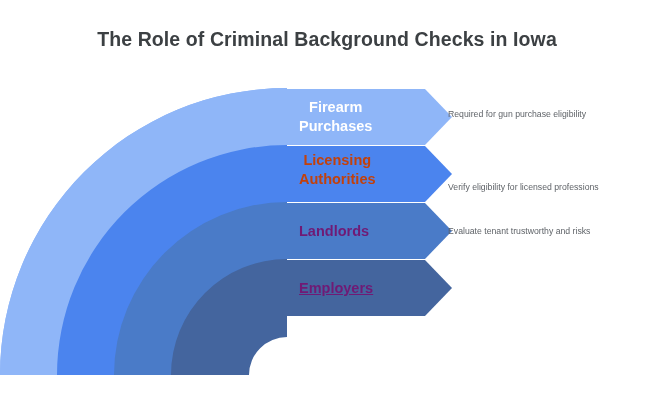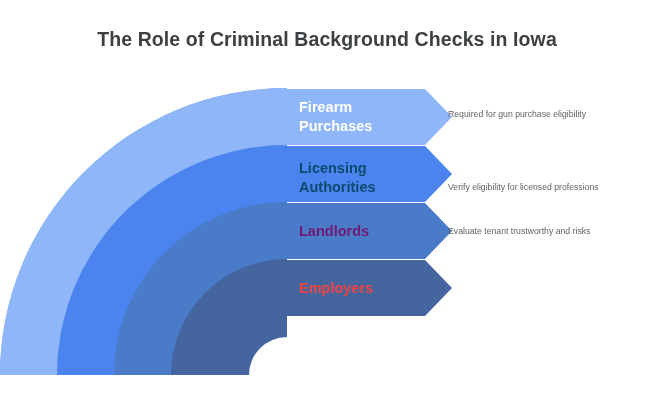--- a/index.html
+++ b/index.html
@@ -33,20 +33,21 @@
     color: #3c4043;
     letter-spacing: 0.1px;
   }
 
   .stage {
     position: absolute;
     left: 0;
     top: 0;
     width: 654px;
     height: 414px;
+    text-align: center;
   }
 
   svg.arcs {
     position: absolute;
     left: 0;
     top: 0;
     width: 654px;
     height: 414px;
     display: block;
   }
@@ -102,23 +103,23 @@
       <path d="M 287 89 L 425 89 L 452 117 L 425 145 L 287 145 Z" fill="#8FB6F8"></path>
       <path d="M 287 146 L 425 146 L 452 174 L 425 202 L 287 202 Z" fill="#4B84EE"></path>
       <path d="M 287 203 L 425 203 L 452 231 L 425 259 L 287 259 Z" fill="#4A7BC8"></path>
       <path d="M 287 260 L 425 260 L 452 288 L 425 316 L 287 316 Z" fill="#44659E"></path>
     </svg>
 
     <div class="row-label" style="top: 98px; color: rgb(255, 255, 255);">Firearm
 Purchases</div>
     <div class="row-desc" style="top: 108px; color: rgb(95, 99, 104);">Required for gun purchase eligibility</div>
 
-    <div class="row-label" style="top: 159px; color: #0c4a6e;">Licensing
+    <div class="row-label" style="top: 151px; color: #c2410c;">Licensing
 Authorities</div>
     <div class="row-desc" style="top: 165px; color: rgb(95, 99, 104); margin-top: 16px;">Verify eligibility for licensed professions</div>
 
     <div class="row-label" style="top: 222px; color: #701a75;">Landlords</div>
     <div class="row-desc" style="top: 225px; color: rgb(95, 99, 104);">Evaluate tenant trustworthy and risks</div>
 
-    <div class="row-label" style="top: 279px; color: #ef4444;">Employers</div>
+    <div class="row-label" style="top: 279px; color: #701a75; text-decoration: underline;">Employers</div>
 
   </div>
 </div>
 
 </body></html>

